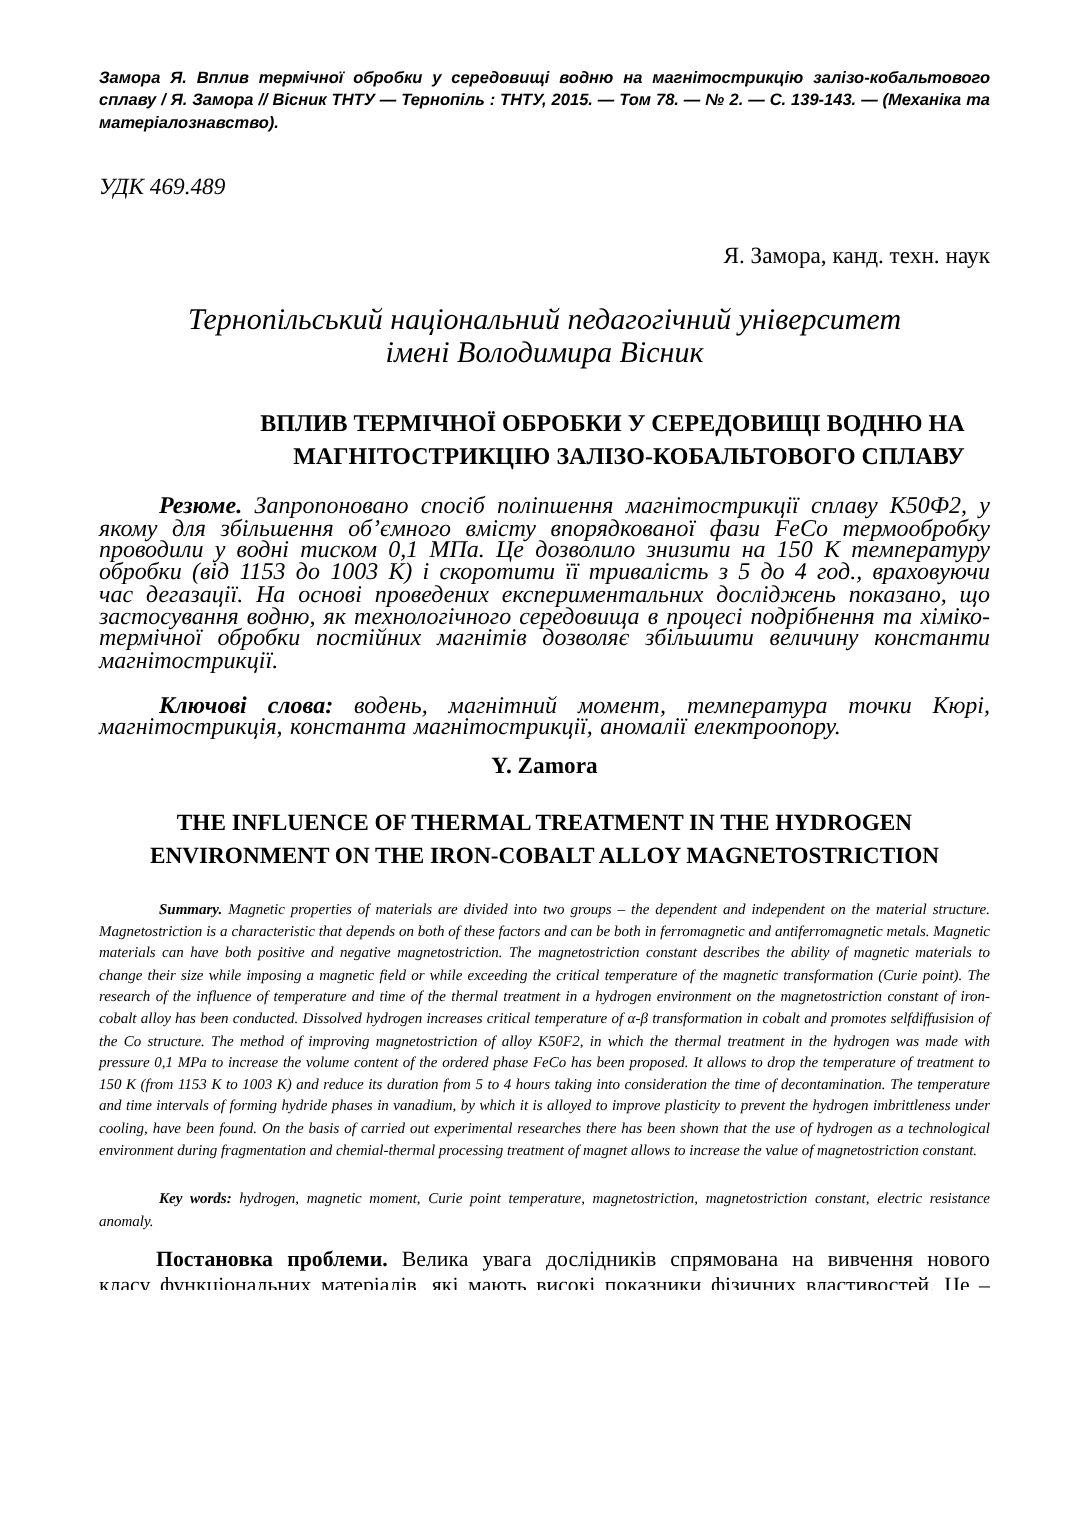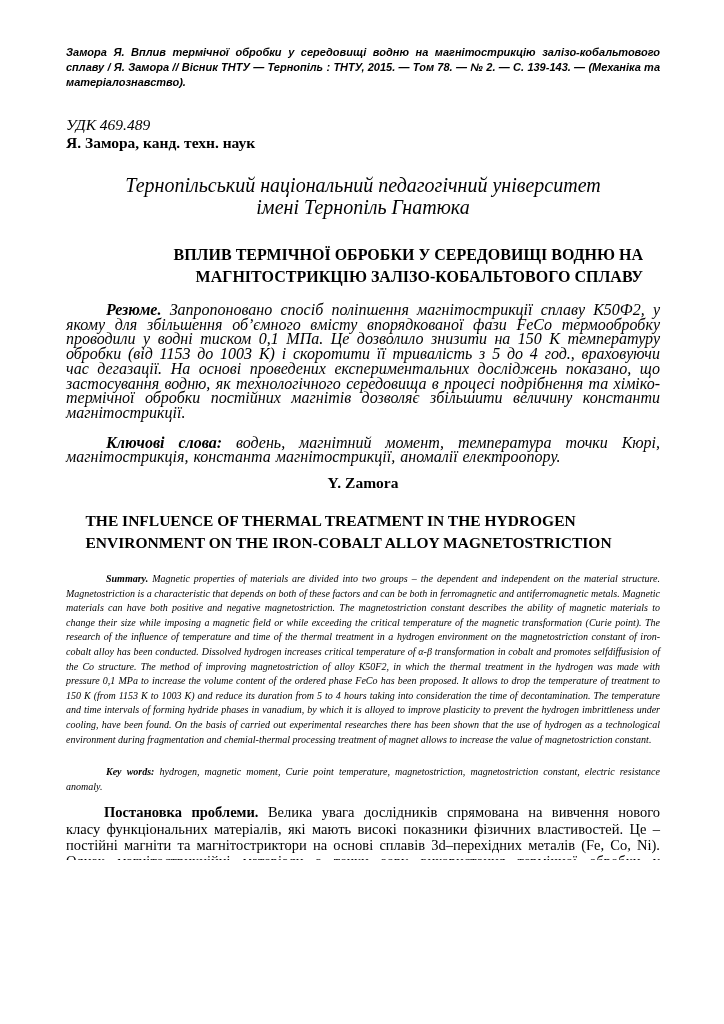--- a/index.html
+++ b/index.html
@@ -27,23 +27,24 @@
     line-height: 15px;
     text-align: justify;
   }
   .udc {
     margin-top: 26px;
     font-style: italic;
     font-size: 15.5px;
     text-align: left;
   }
   .author-ua {
-    font-weight: bold;
+    margin-top: 28px;
+    font-weight: normal;
     font-size: 15.5px;
-    text-align: left;
+    text-align: right;
   }
   .institution {
     margin-top: 22px;
     font-style: italic;
     font-size: 20px;
     line-height: 22px;
     text-align: center;
   }
   .title-ua {
     margin: 26px auto 0 auto;
@@ -67,21 +68,21 @@
     margin-top: 9px;
     font-weight: bold;
     font-size: 15.5px;
     text-align: center;
   }
   .title-en {
     margin: 18px auto 0 auto;
     font-weight: bold;
     font-size: 15.5px;
     line-height: 22px;
-    text-align: left;
+    text-align: center;
     max-width: 555px;
   }
   .summary {
     margin-top: 18px;
     font-style: italic;
     font-size: 10px;
     line-height: 14.6px;
     text-align: justify;
     text-indent: 40px;
   }
@@ -102,21 +103,21 @@
 <div class="page">
 
   <p class="citation">Замора Я. Вплив термічної обробки у середовищі водню на магнітострикцію залізо-кобальтового сплаву / Я. Замора // Вісник ТНТУ — Тернопіль : ТНТУ, 2015. — Том 78. — № 2. — С. 139-143. — (Механіка та матеріалознавство).</p>
 
   <p class="udc">УДК 469.489</p>
 
   <p class="author-ua">Я. Замора, канд. техн. наук</p>
 
   <p class="institution">
     <span>Тернопільський національний педагогічний університет</span><br>
-    <span>імені Тернопіль Гнатюка</span>
+    <span>імені Володимира Вісник</span>
   </p>
 
   <p class="title-ua">ВПЛИВ ТЕРМІЧНОЇ ОБРОБКИ У СЕРЕДОВИЩІ ВОДНЮ НА МАГНІТОСТРИКЦІЮ ЗАЛІЗО-КОБАЛЬТОВОГО СПЛАВУ</p>
 
   <p class="abstract">
     <span class="lead">Резюме.</span>
     <span>Запропоновано спосіб поліпшення магнітострикції сплаву К50Ф2, у якому для збільшення об’ємного вмісту впорядкованої фази FeCo термообробку проводили у водні тиском 0,1 МПа. Це дозволило знизити на 150 К температуру обробки (від 1153 до 1003 К) і скоротити її тривалість з 5 до 4 год., враховуючи час дегазації. На основі проведених експериментальних досліджень показано, що застосування водню, як технологічного середовища в процесі подрібнення та хіміко-термічної обробки постійних магнітів дозволяє збільшити величину константи магнітострикції.</span>
   </p>
 
   <p class="abstract">

